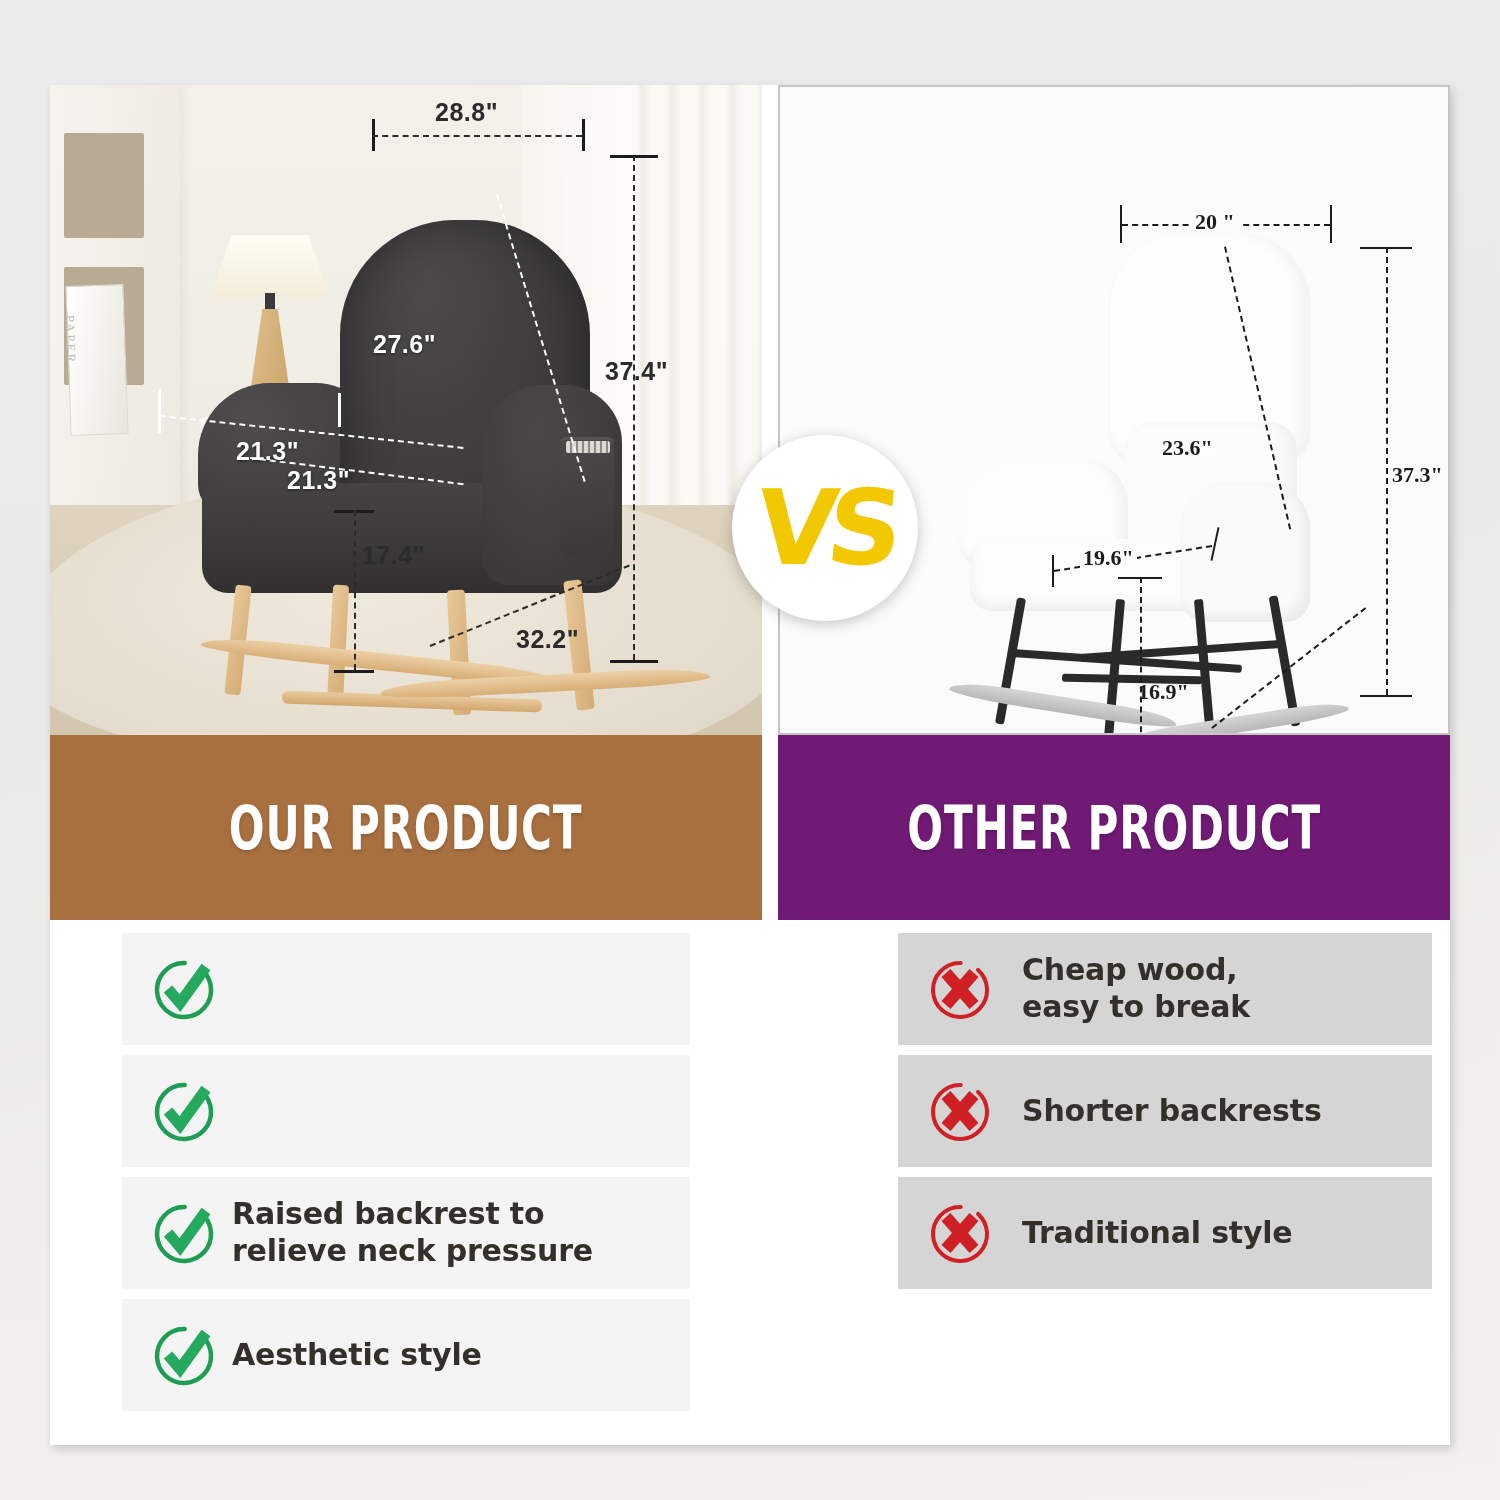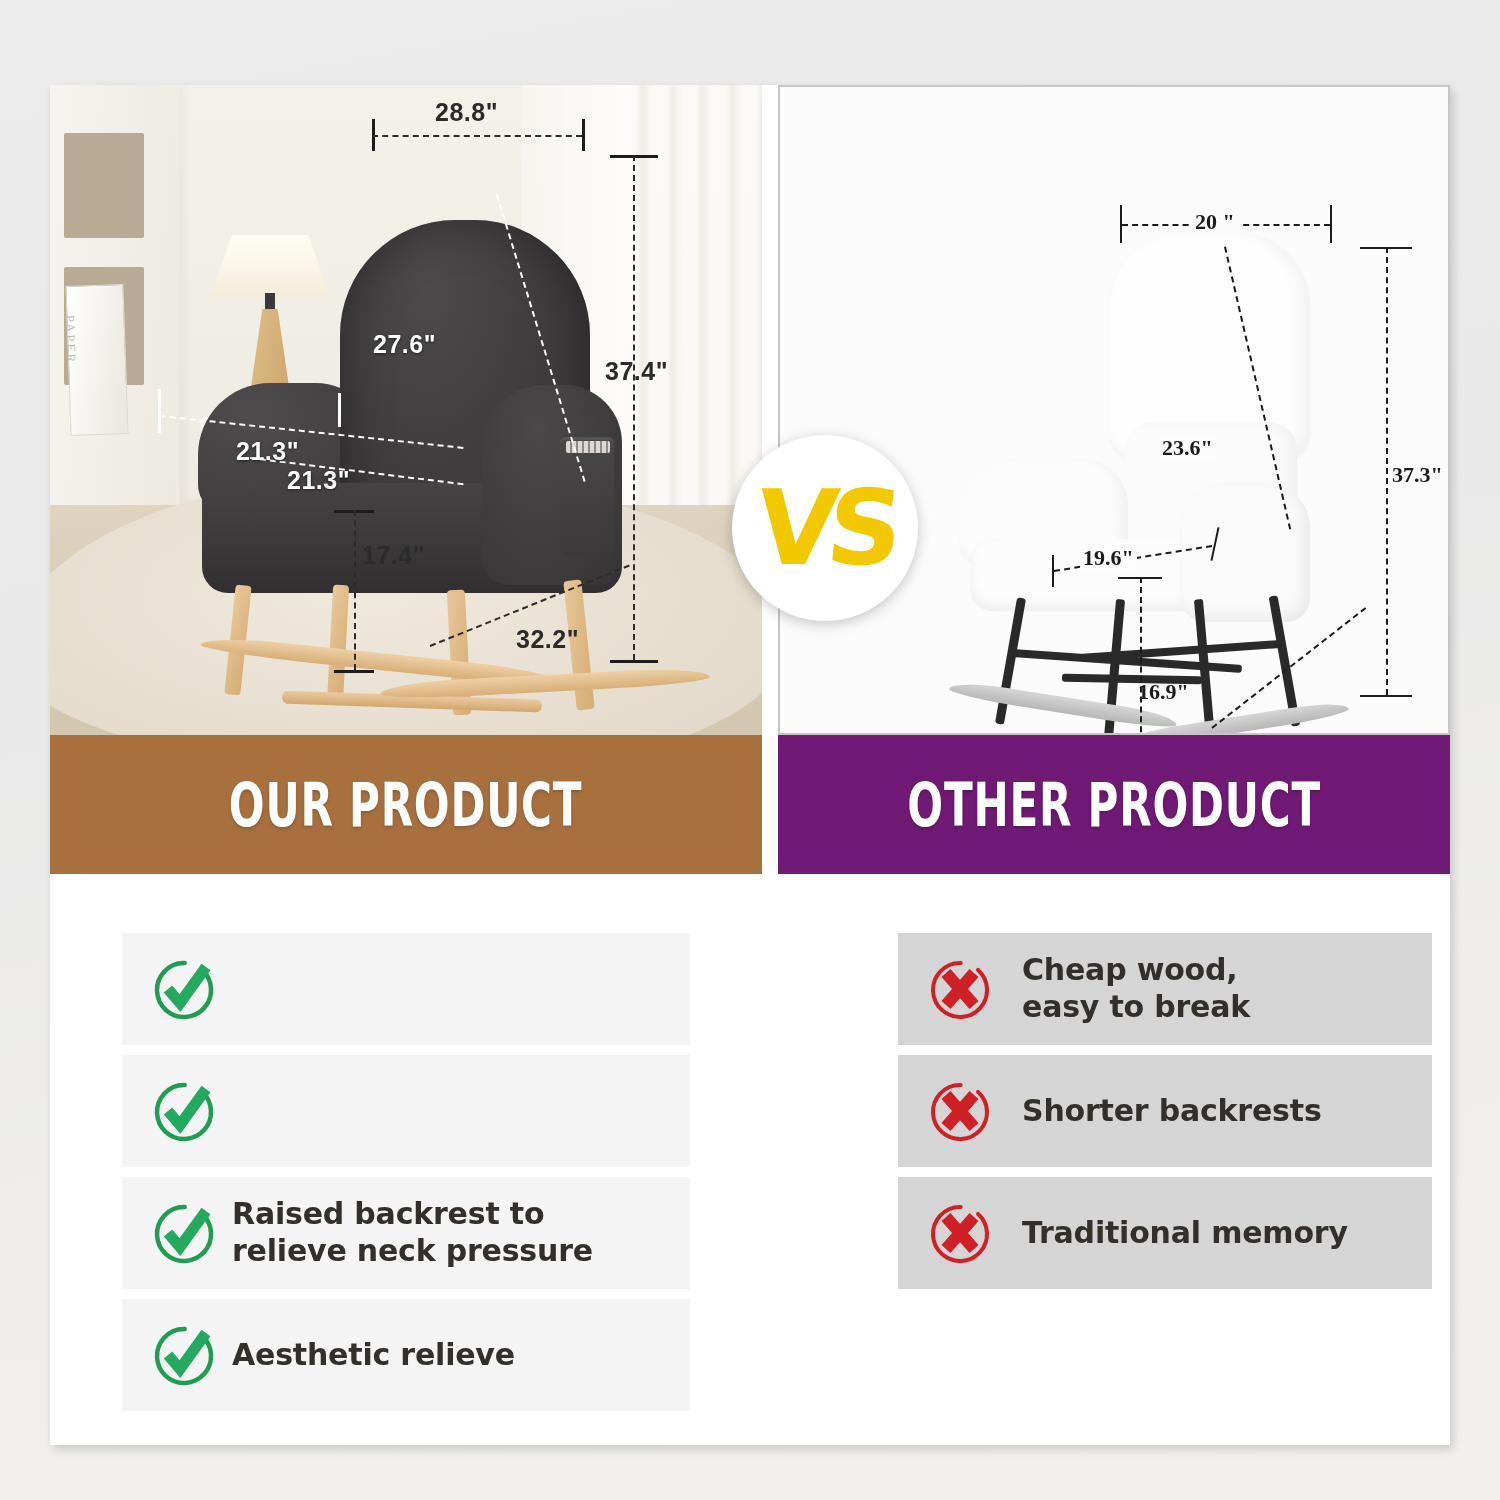--- a/index.html
+++ b/index.html
@@ -217,21 +217,21 @@
   }
   .vs-badge .vs-text {
     font-family:"DejaVu Sans", sans-serif;
     font-weight:bold; font-size:104px; color:#f2c800;
     letter-spacing:-10px; line-height:1;
     transform: skewX(-6deg);
   }
 
   
   .hdr {
-    position:absolute; top:650px; width:100%; height:139px;
+    position:absolute; top:650px; width:100%; height:185px;
     display:flex; align-items:center; justify-content:center;
   }
   .hdr-left  { background:#a9703f; }
   .hdr-right { background:#701a75; }
   .hdr-title {
     color:#ffffff; font-weight:bold; font-size:60px;
     font-family:"DejaVu Sans Condensed","Liberation Sans Narrow","Liberation Sans", sans-serif;
     letter-spacing:1px;
     transform: scaleX(.78);
     text-shadow: 0 2px 4px rgba(0,0,0,.18);
@@ -358,21 +358,21 @@
           <div class="row-text">Raised backrest to
 relieve neck pressure</div>
         </div>
         <div class="row row-good">
           <div class="row-icon">
             <svg width="72" height="72" viewBox="0 0 72 72">
               <circle cx="36" cy="37" r="27" fill="none" stroke="#1f9d55" stroke-width="4.5" stroke-linecap="round" stroke-dasharray="150 36" transform="rotate(-48 36 37)"></circle>
               <path d="M20 36 L32 50 L58 14" fill="none" stroke="#25a95e" stroke-width="11" stroke-linecap="butt" stroke-linejoin="miter"></path>
             </svg>
           </div>
-          <div class="row-text">Aesthetic relieve</div>
+          <div class="row-text">Aesthetic style</div>
         </div>
       </div>
     </div>
 
     <div class="col col-right">
 
       <div class="img-area img-area-right">
 
         <div class="wchair wc-back"></div>
         <div class="wchair wc-back-lower"></div>
@@ -443,21 +443,21 @@
           <div class="row-text">Shorter backrests</div>
         </div>
         <div class="row row-bad">
           <div class="row-icon">
             <svg width="72" height="72" viewBox="0 0 72 72">
               <circle cx="36" cy="37" r="27" fill="none" stroke="#cf2026" stroke-width="4" stroke-linecap="round" stroke-dasharray="150 36" transform="rotate(-48 36 37)"></circle>
               <path d="M22 20 L50 52" stroke="#cf2026" stroke-width="12" stroke-linecap="butt"></path>
               <path d="M50 20 L22 52" stroke="#cf2026" stroke-width="12" stroke-linecap="butt"></path>
             </svg>
           </div>
-          <div class="row-text">Traditional memory</div>
+          <div class="row-text">Traditional style</div>
         </div>
       </div>
     </div>
 
     <div class="vs-badge">
       <span class="vs-text">VS</span>
     </div>
 
   </div>
 </div>

